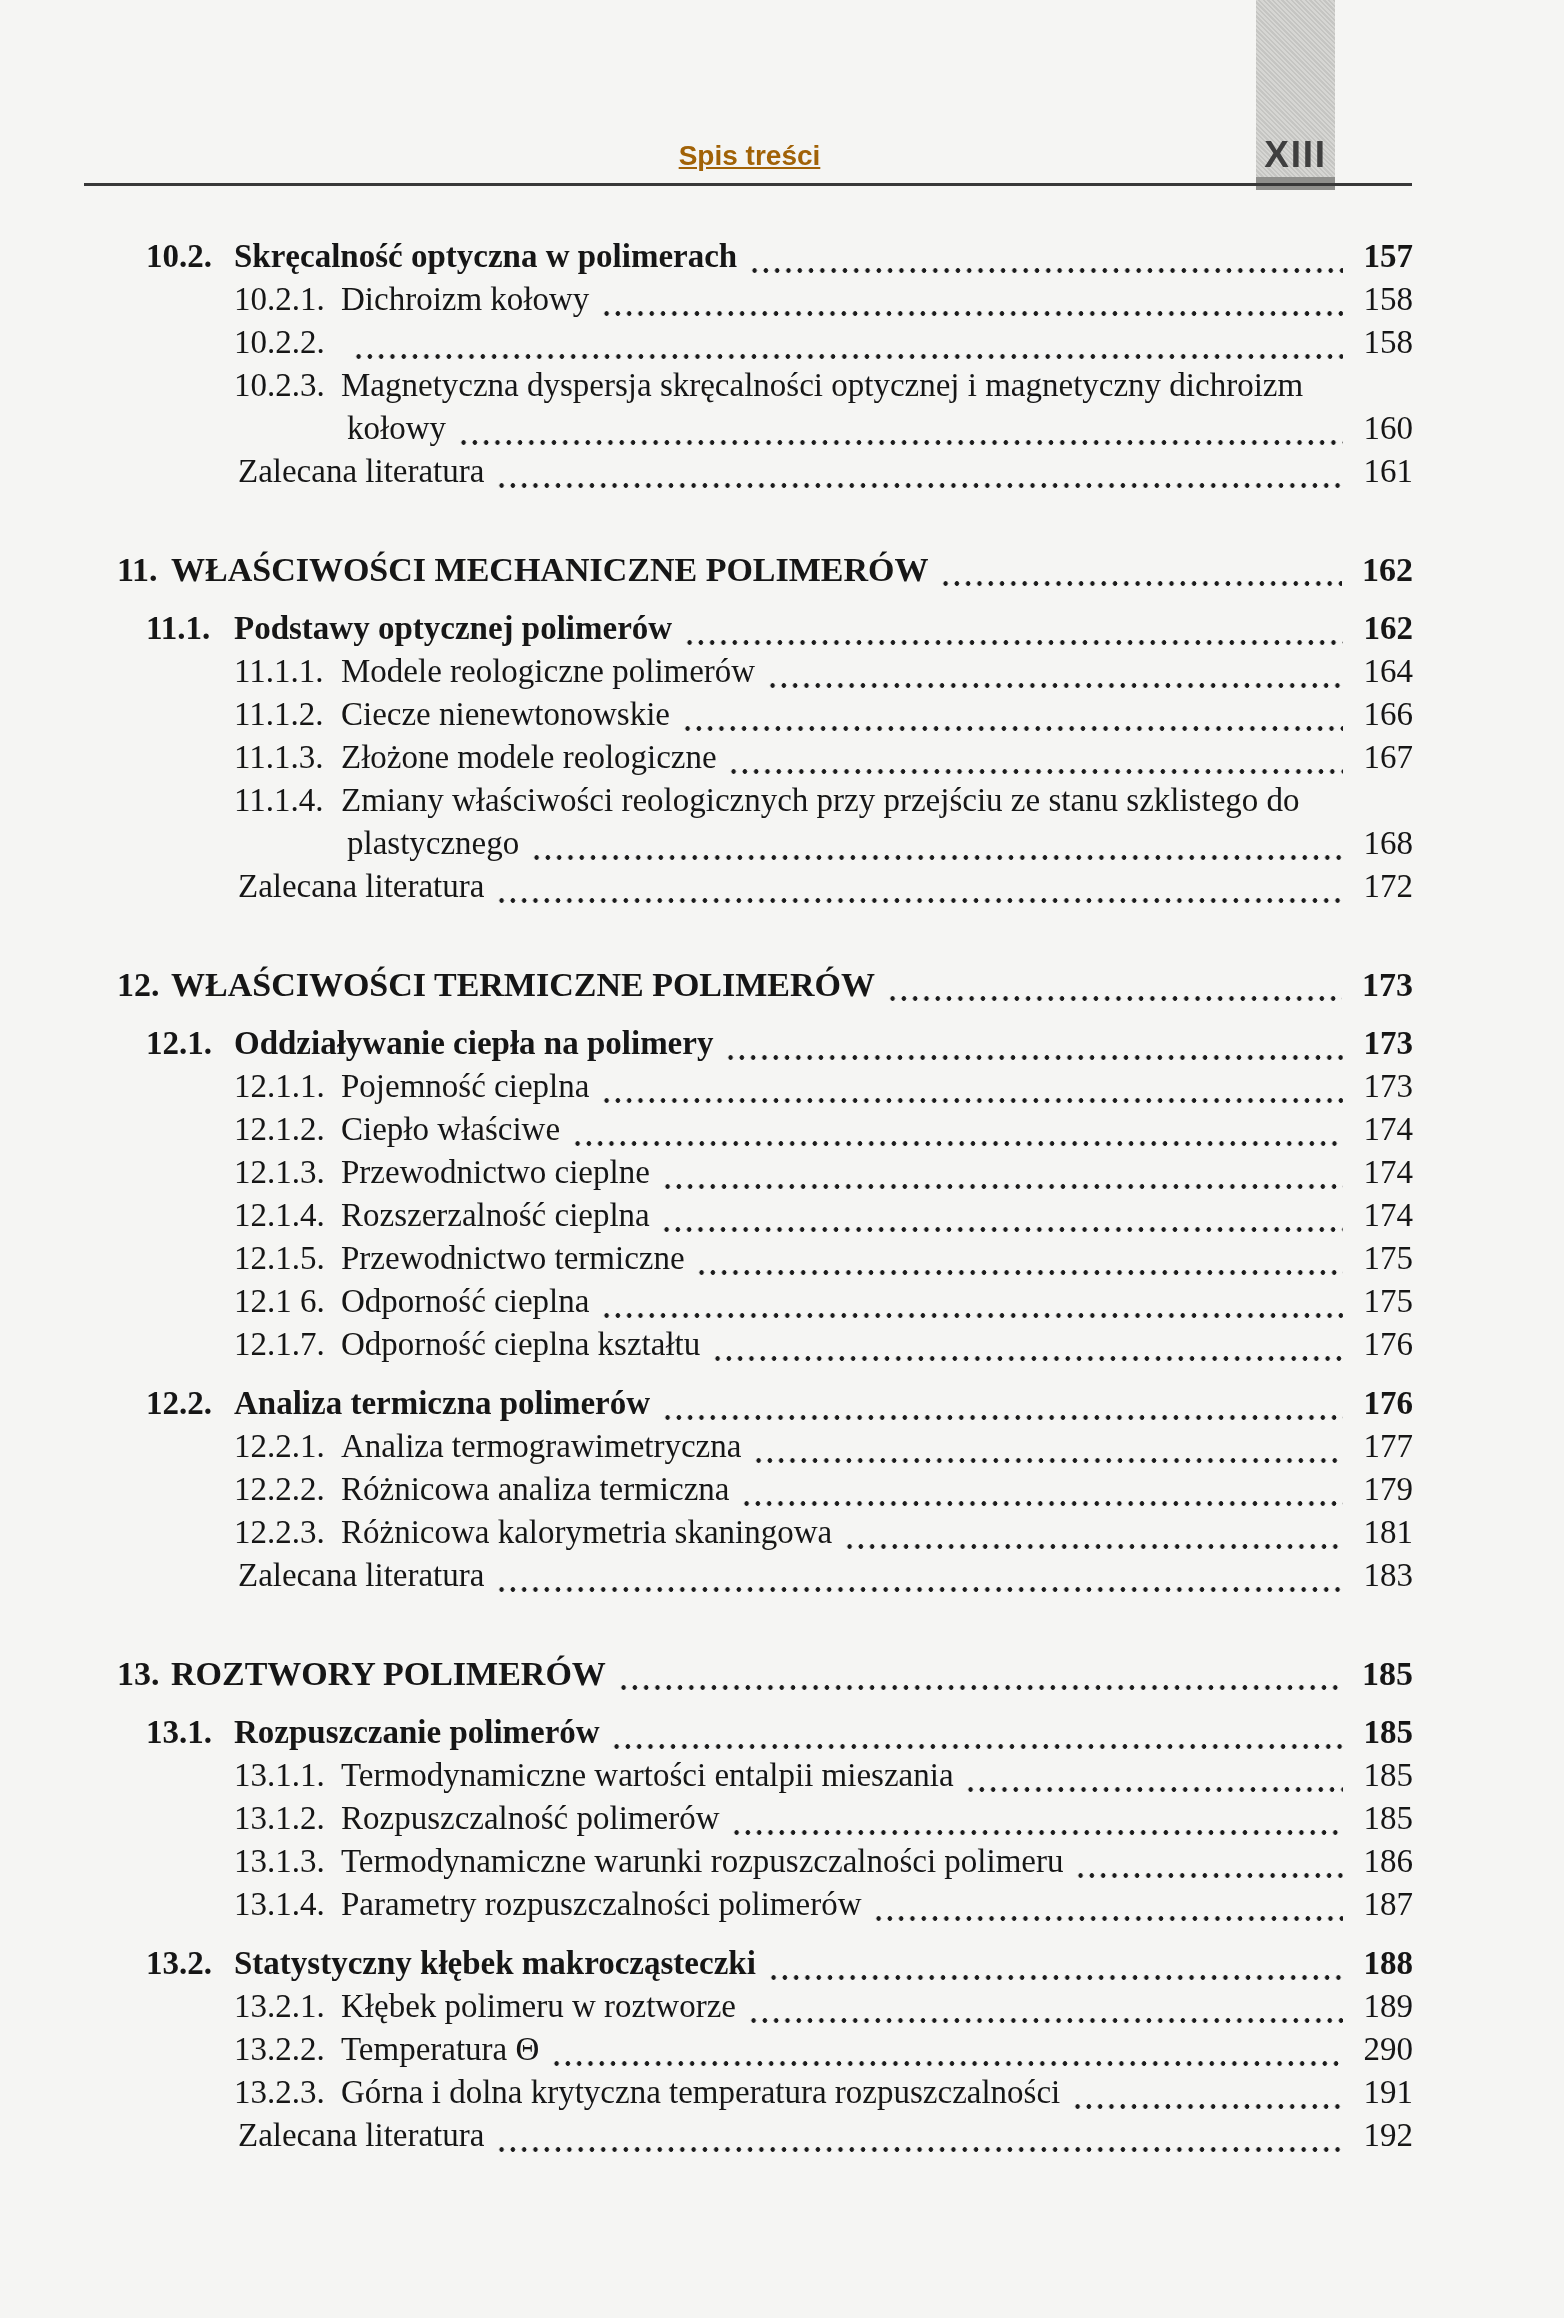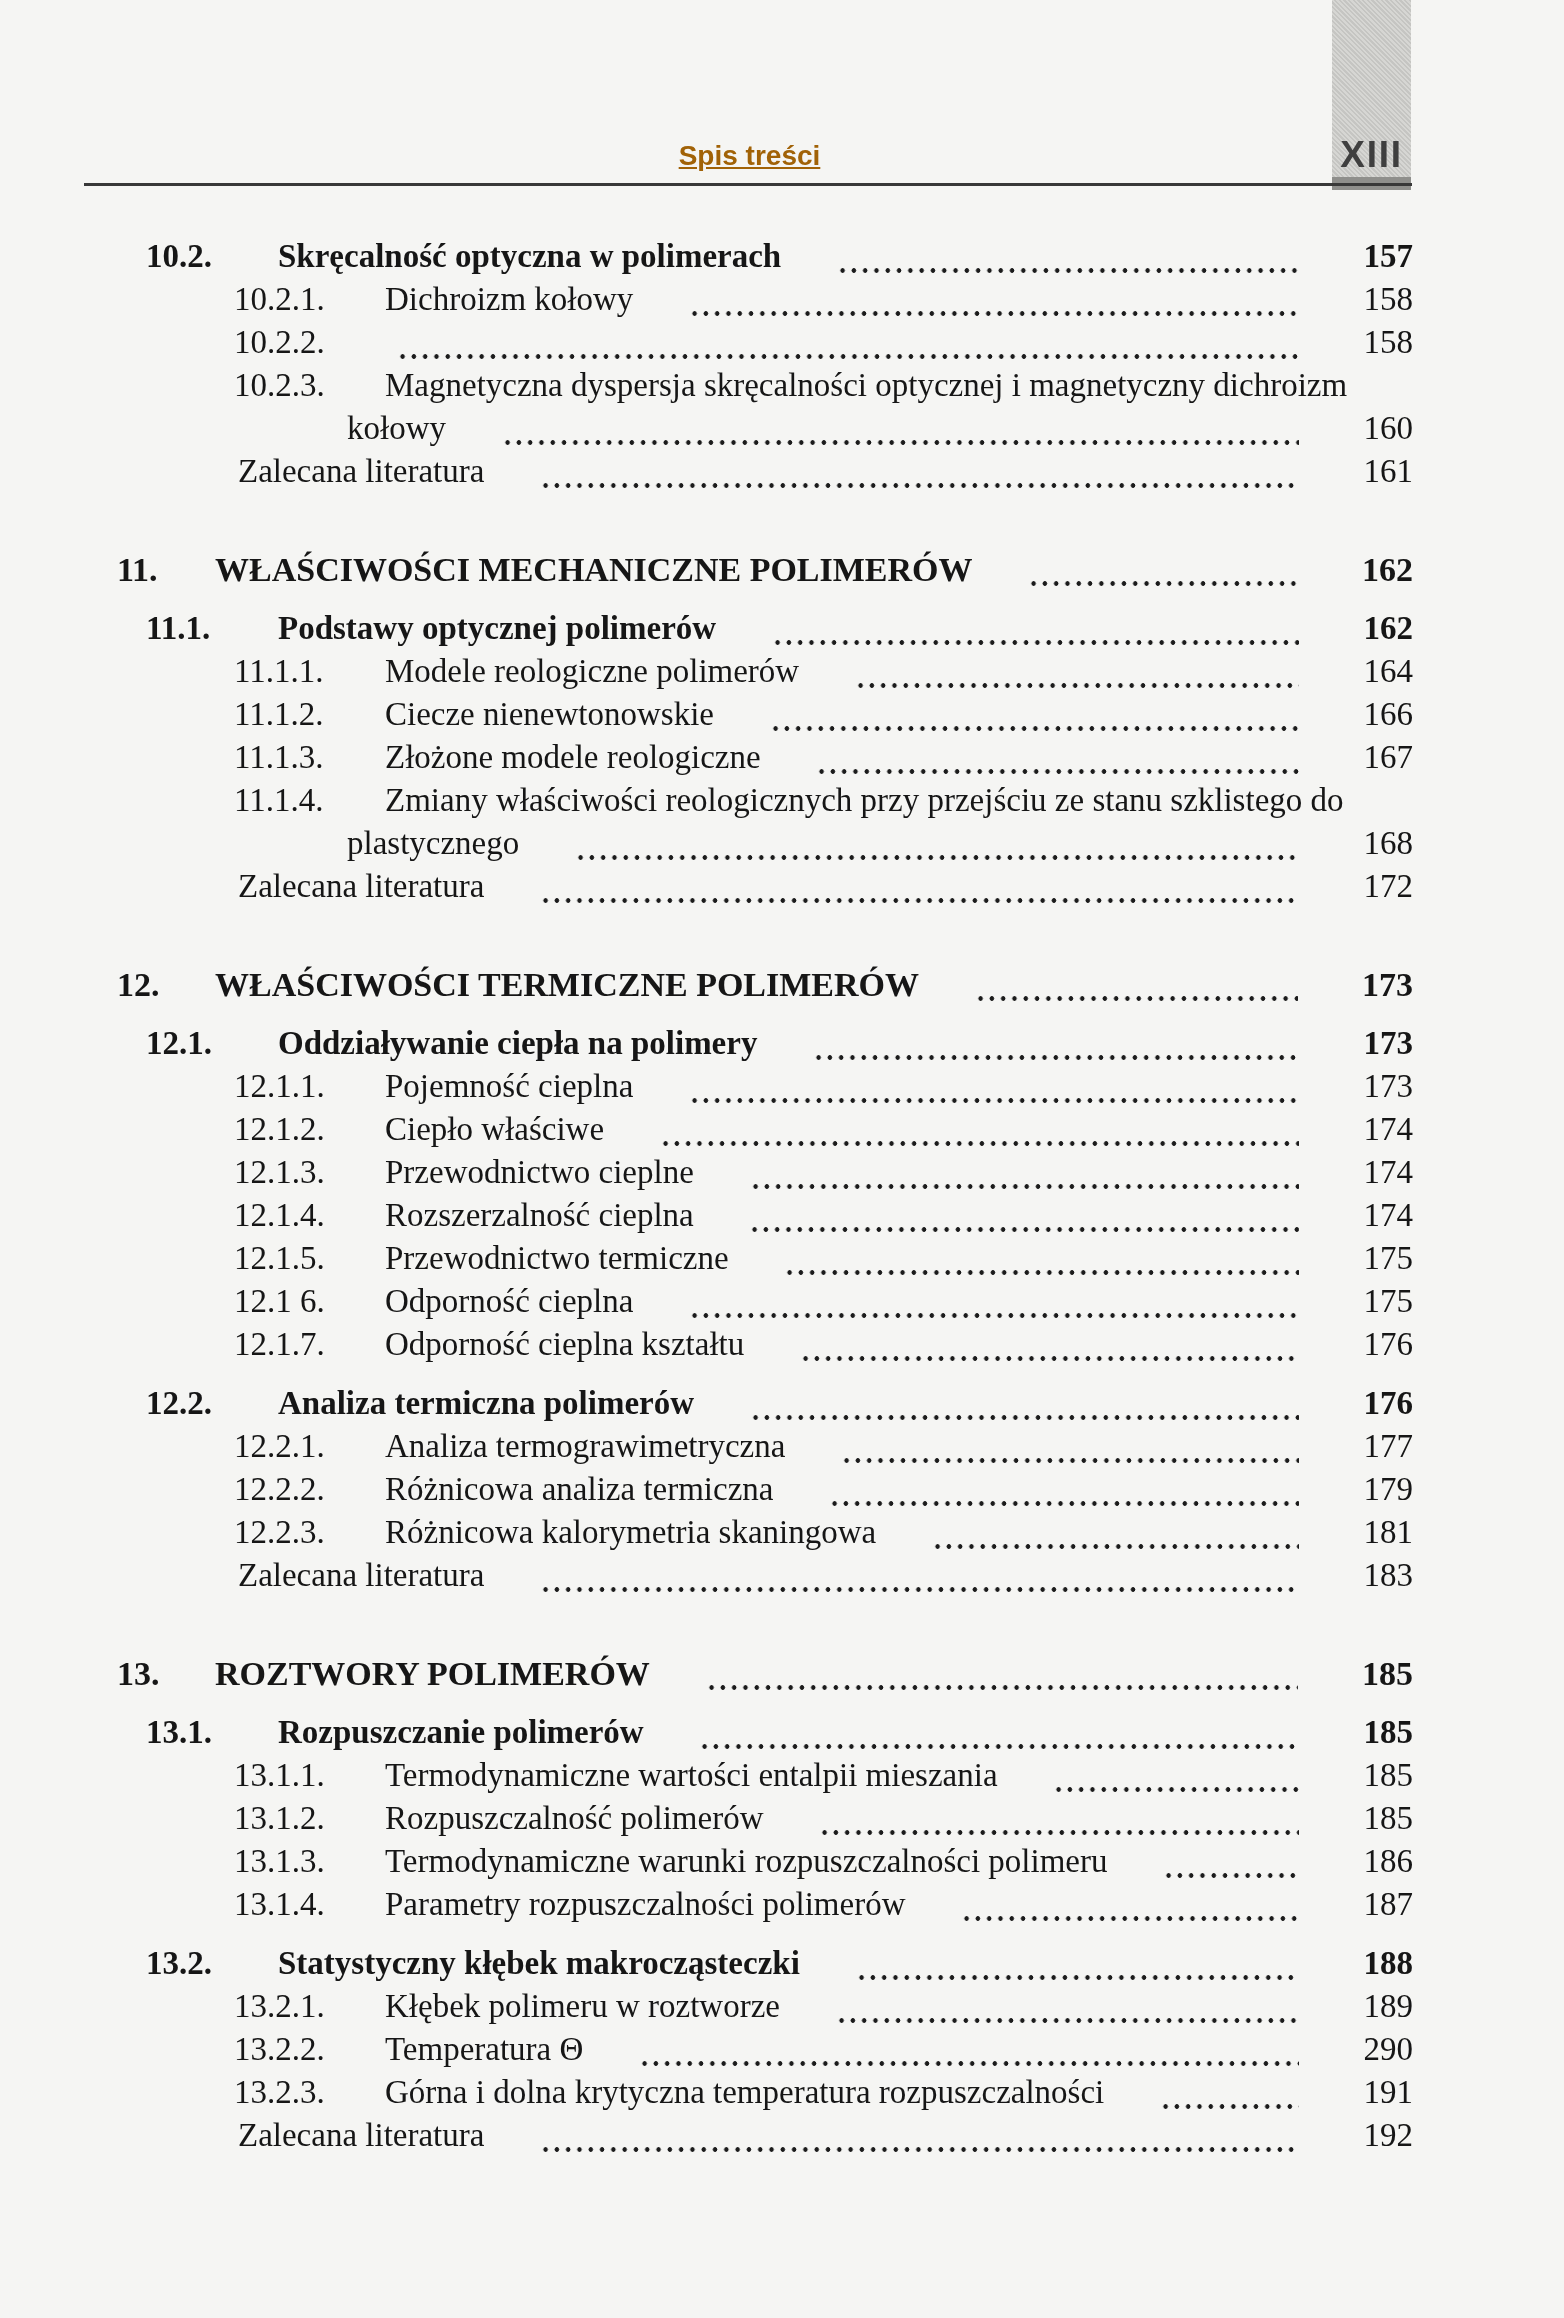--- a/index.html
+++ b/index.html
@@ -7,21 +7,21 @@
     width: 1564px; height: 2319px;
     background: #f5f5f3;
     font-family: "Liberation Serif", serif;
     color: #161616;
     position: relative;
     overflow: hidden;
   }
 
   
   .gray-band {
-    position: absolute; left: 1332px; top: 0;
+    position: absolute; left: 1256px; top: 0;
     width: 79px; height: 190px;
     background:
       repeating-linear-gradient(45deg, rgba(120,120,118,.18) 0 1.7px, rgba(0,0,0,0) 1.7px 3.3px),
       #d6d6d3;
   }
   .gray-band .band-strip {
     position: absolute; left: 0; bottom: 0; width: 100%; height: 13.4px;
     background: #8f8f8c;
   }
   .folio {
@@ -44,21 +44,21 @@
     width: 1328px; height: 3.3px;
     background: #383838;
   }
 
   
   .toc {
     position: absolute; left: 0; top: 235px;
     width: 1413px;
     font-size: 33px;
   }
-  .row { display: flex; line-height: 43px; white-space: nowrap; gap: 44px; }
+  .row { display: flex; line-height: 43px; white-space: nowrap; }
   .toc .row:first-child { margin-top: 0; }
 
   .row.chapter { padding-left: 117px; font-weight: bold; font-size: 34px; margin-top: 55px; }
   .row.l2      { padding-left: 146px; font-weight: bold; margin-top: 16px; }
   .row.l3      { padding-left: 234px; }
   .row.lit     { padding-left: 238px; }
   .row.cont    { padding-left: 347px; }
 
   .row.chapter .num { width: 54px;  flex: 0 0 auto; }
   .row.l2      .num { width: 88px; flex: 0 0 auto; }

